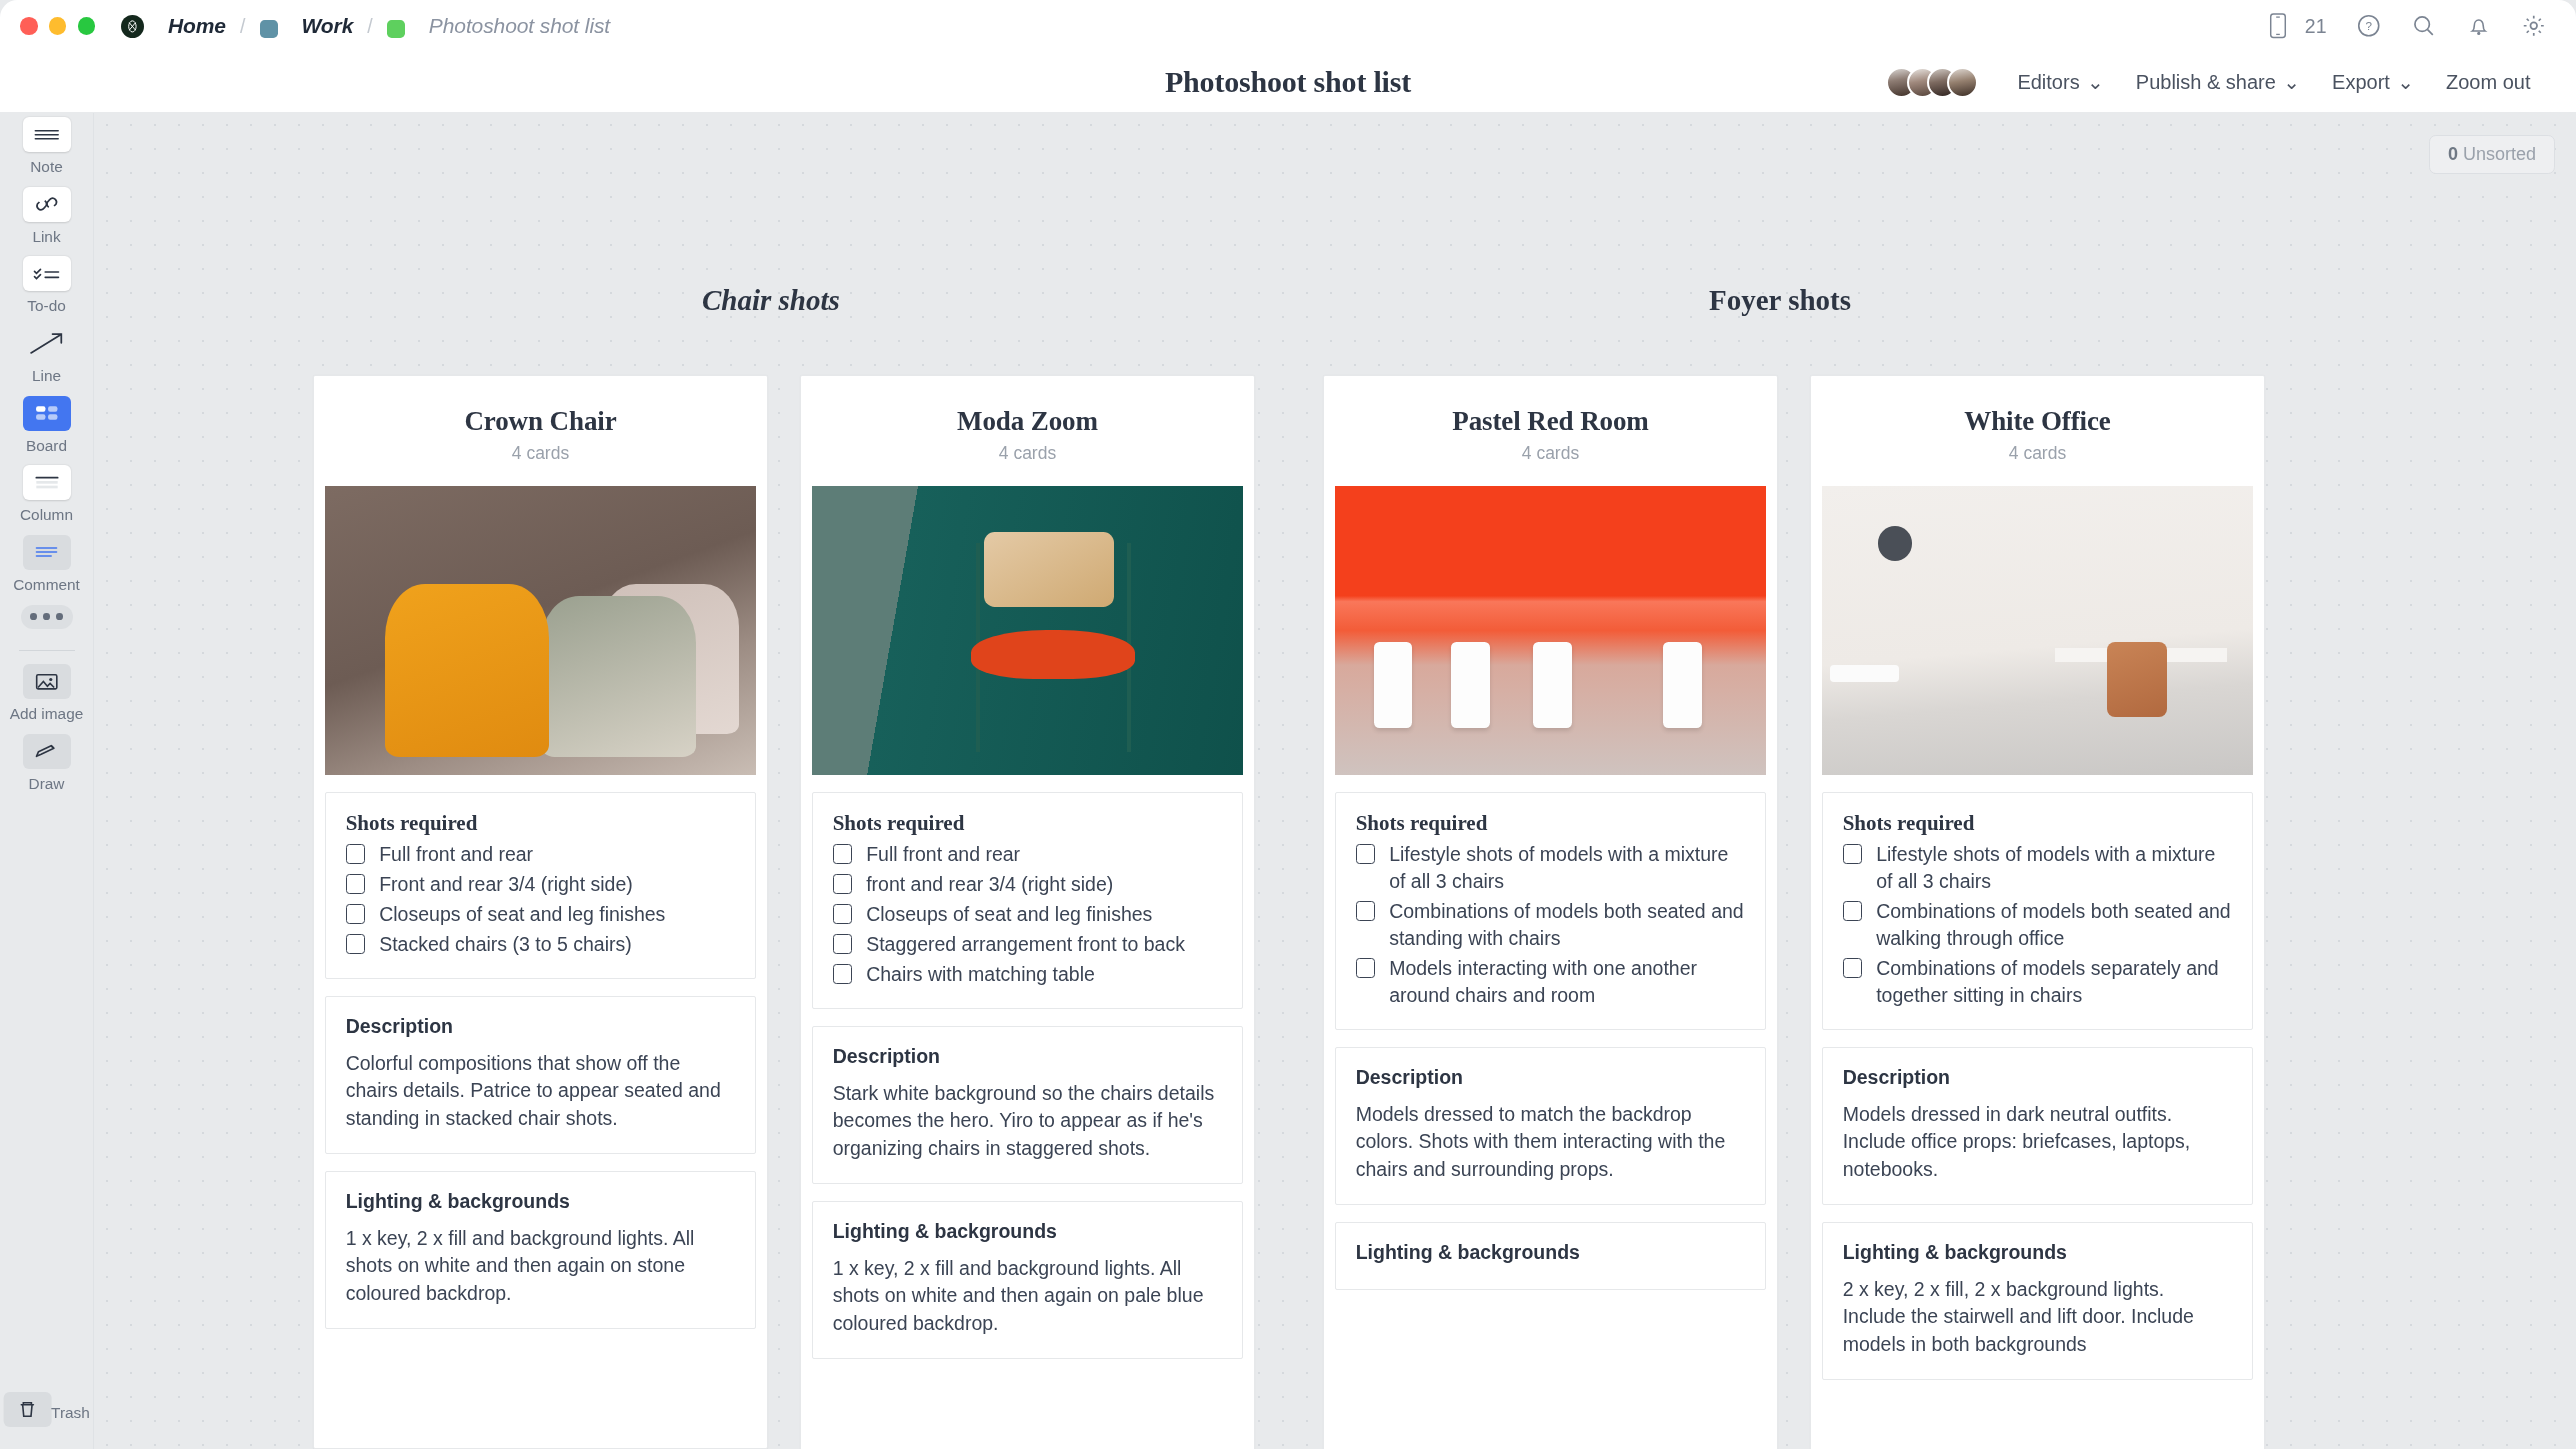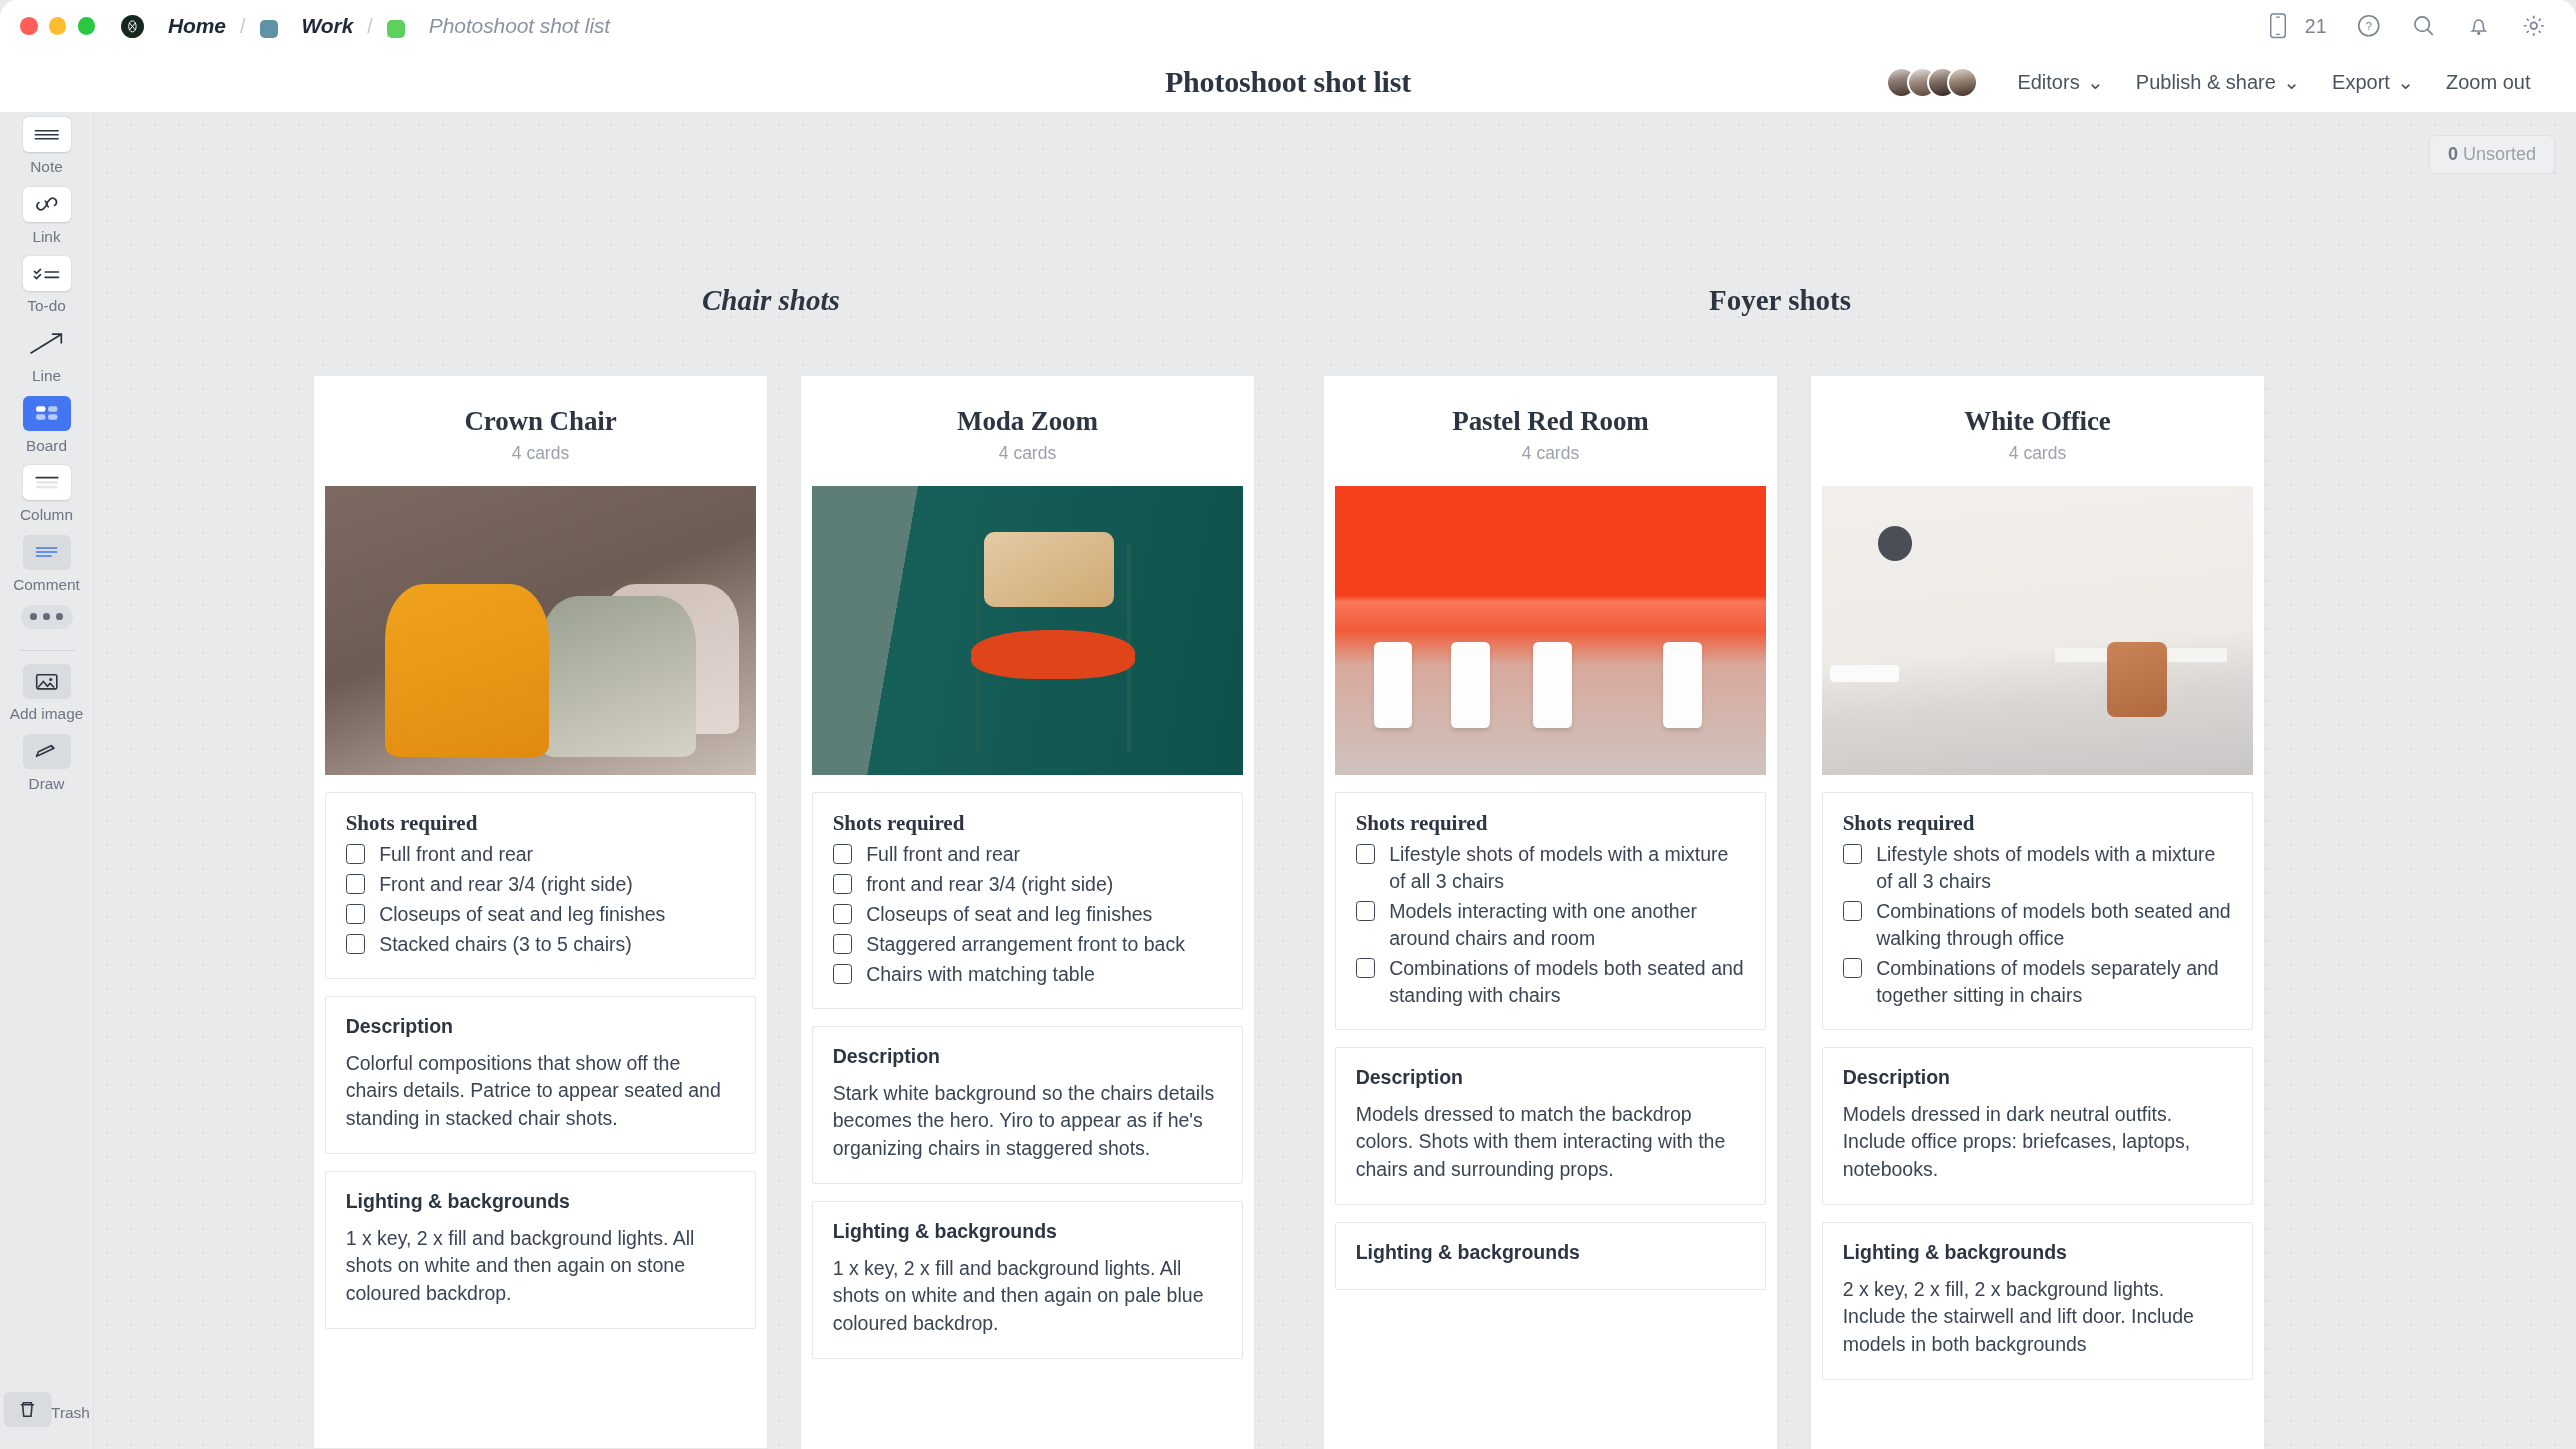--- a/index.html
+++ b/index.html
@@ -522,25 +522,25 @@
         <span class="ph wchair" style="left:76%;"></span>
     </div>
     <div class="block">
       <div class="block-title">Shots required</div>
       <div class="todo">
           <span class="cbox"></span>
           <span class="todo-text">Lifestyle shots of models with a mixture of all 3 chairs</span>
         </div>
       <div class="todo">
           <span class="cbox"></span>
+          <span class="todo-text">Combinations of models both seated and standing with chairs</span>
+        </div>
+      <div class="todo">
+          <span class="cbox"></span>
           <span class="todo-text">Models interacting with one another around chairs and room</span>
-        </div>
-      <div class="todo">
-          <span class="cbox"></span>
-          <span class="todo-text">Combinations of models both seated and standing with chairs</span>
         </div>
     </div>
     <div class="block">
       <div class="block-title sans">Description</div>
       <div class="block-body">Models dressed to match the backdrop colors. Shots with them interacting with the chairs and surrounding props.</div>
     </div>
     <div class="block">
       <div class="block-title sans">Lighting &amp; backgrounds</div>
     </div>
   </div>

